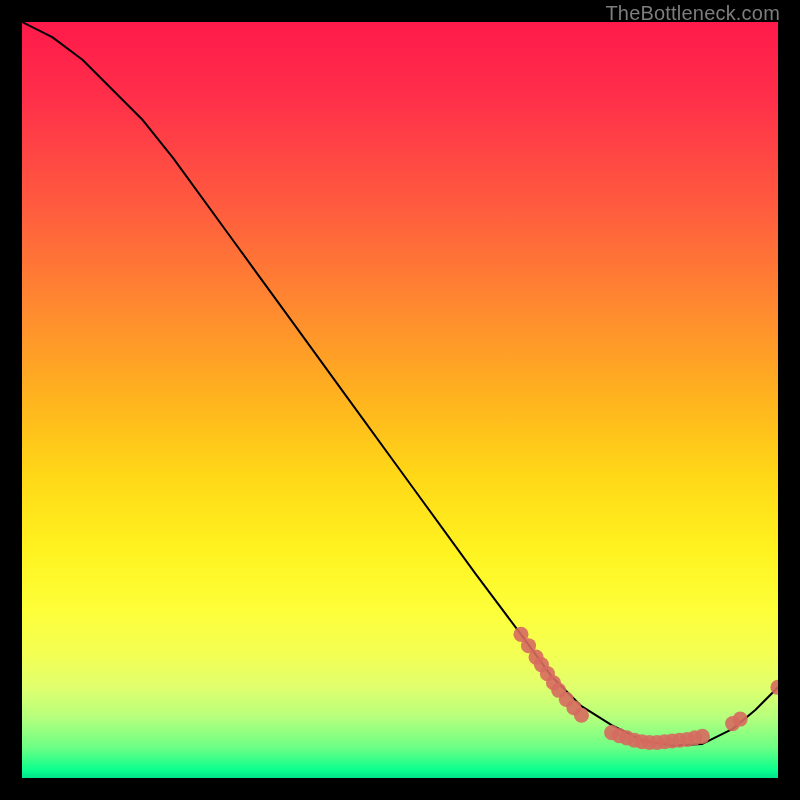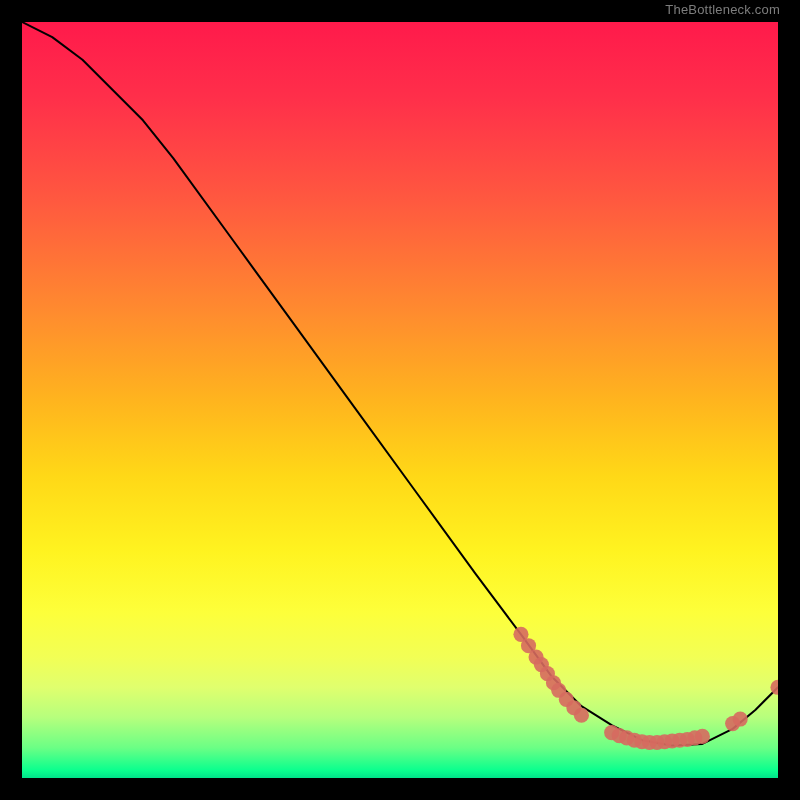--- a/index.html
+++ b/index.html
@@ -45,21 +45,21 @@
   .plot svg {
     position: absolute;
     left: 0;
     top: 0;
   }
   .watermark {
     position: absolute;
     top: 2px;
     right: 20px;
     color: #7d7d7d;
-    font-size: 13px;
+    font-size: 20px;
     letter-spacing: 0.2px;
     font-family: Arial, Helvetica, sans-serif;
   }
 </style>
 </head>
 <body>
 
 <div class="stage">
   <div class="plot">
     <svg id="chart-svg" width="756" height="756" viewBox="0 0 756 756">

